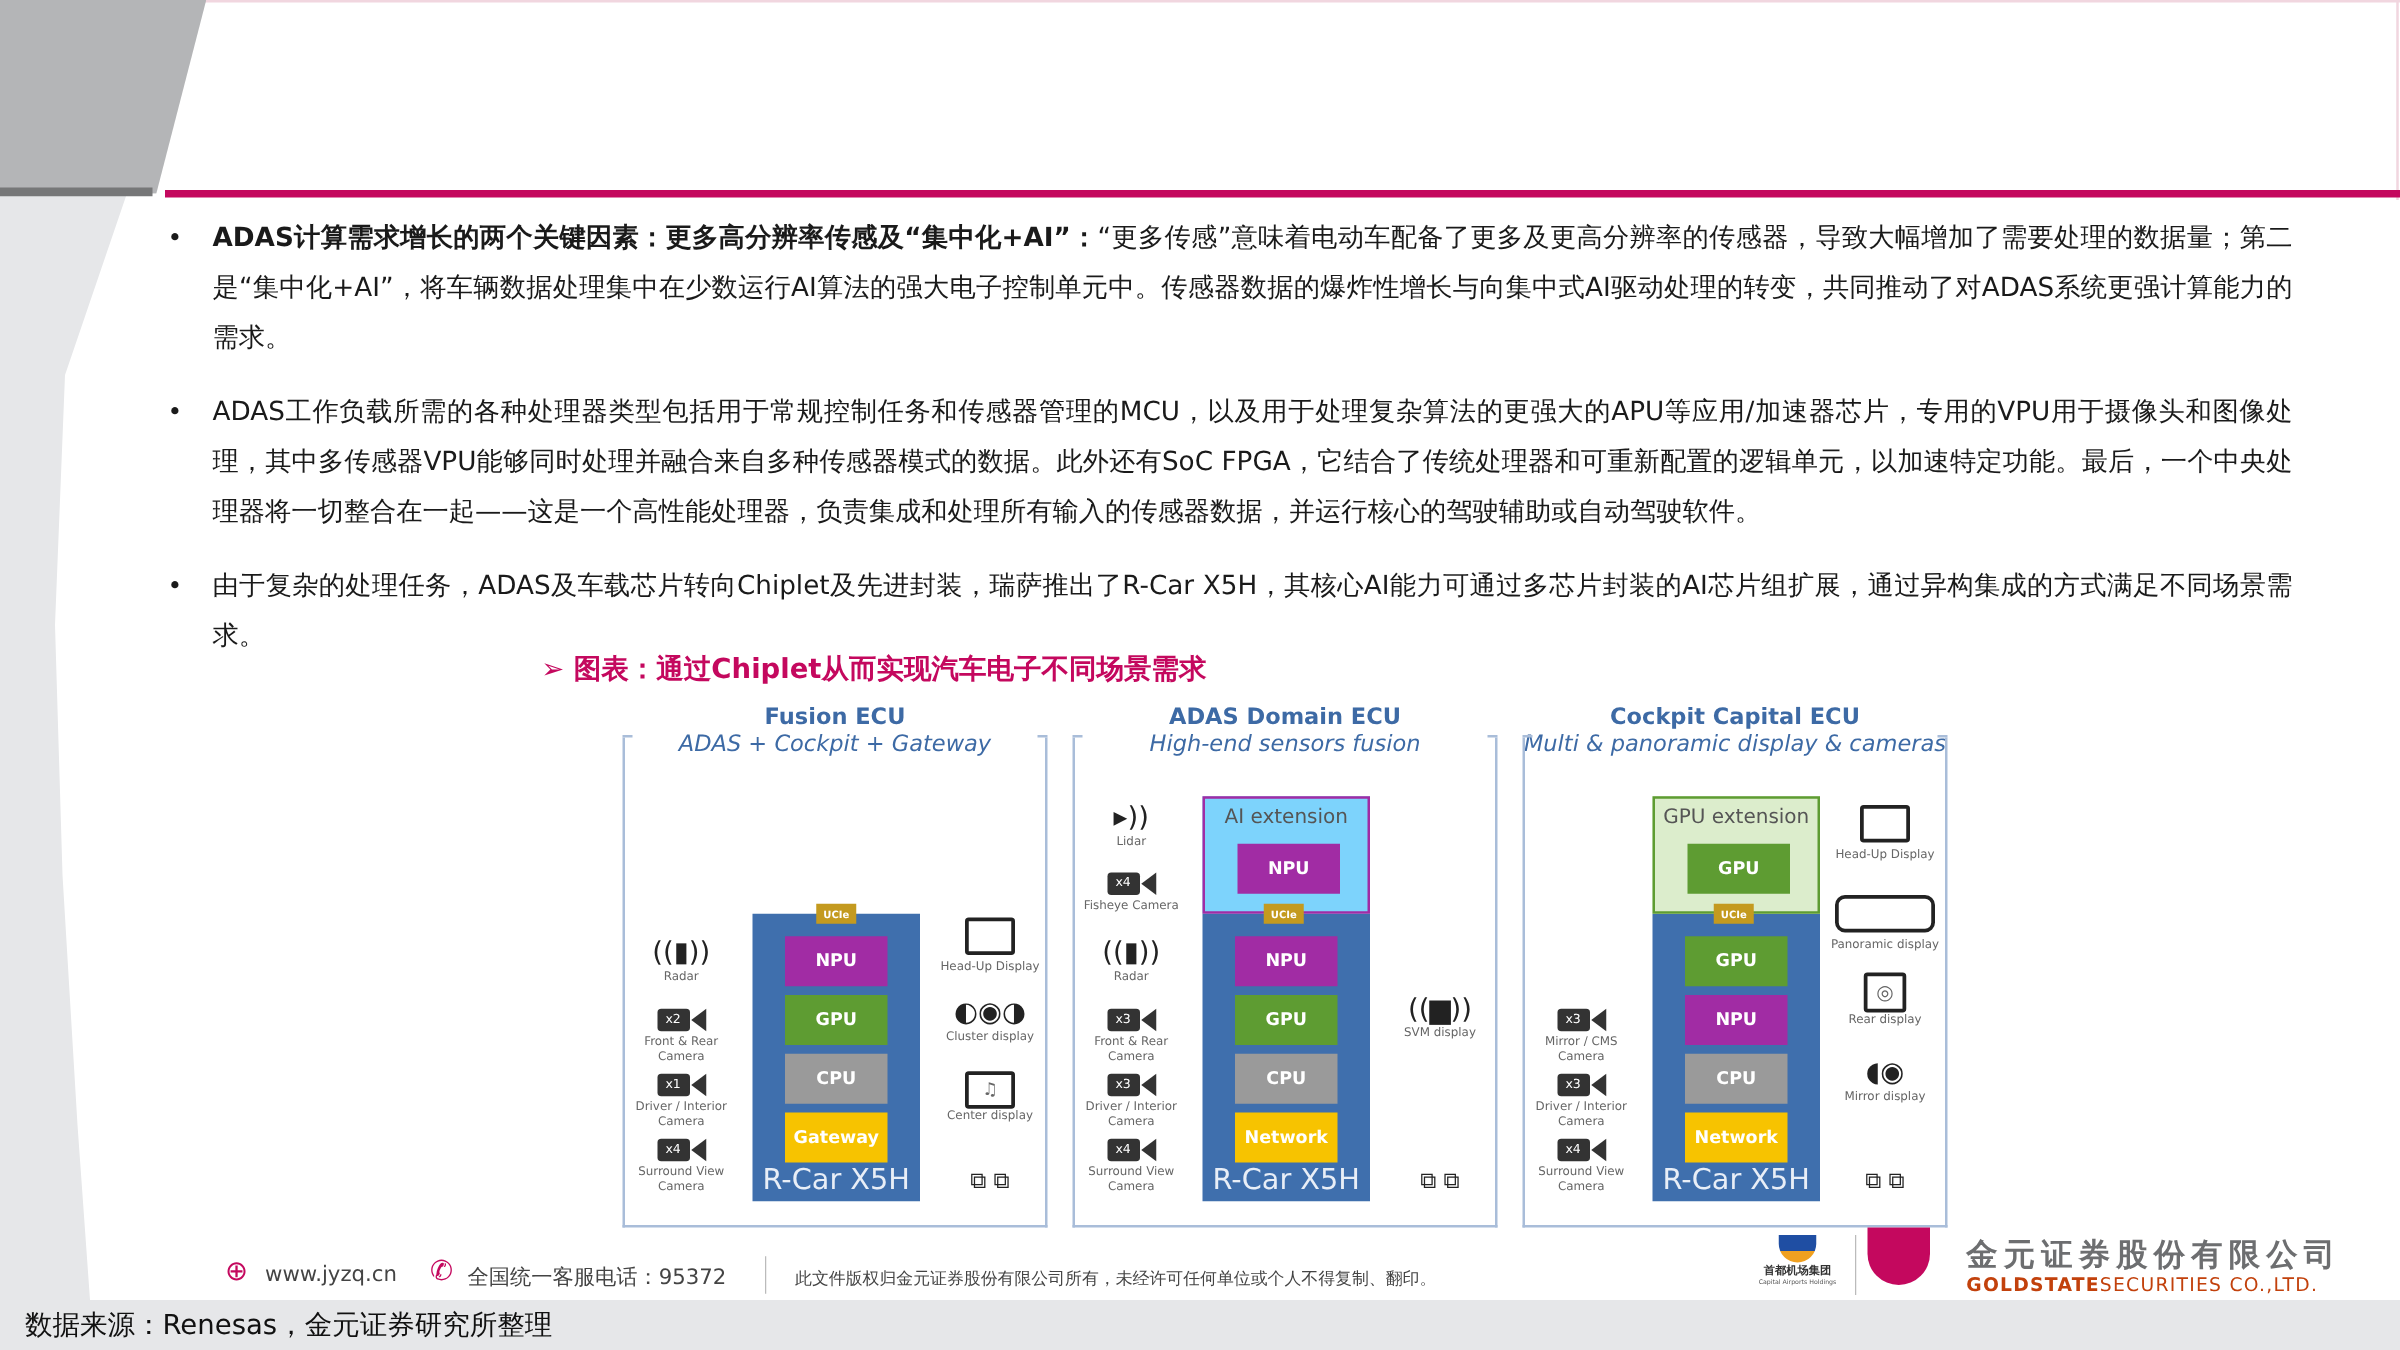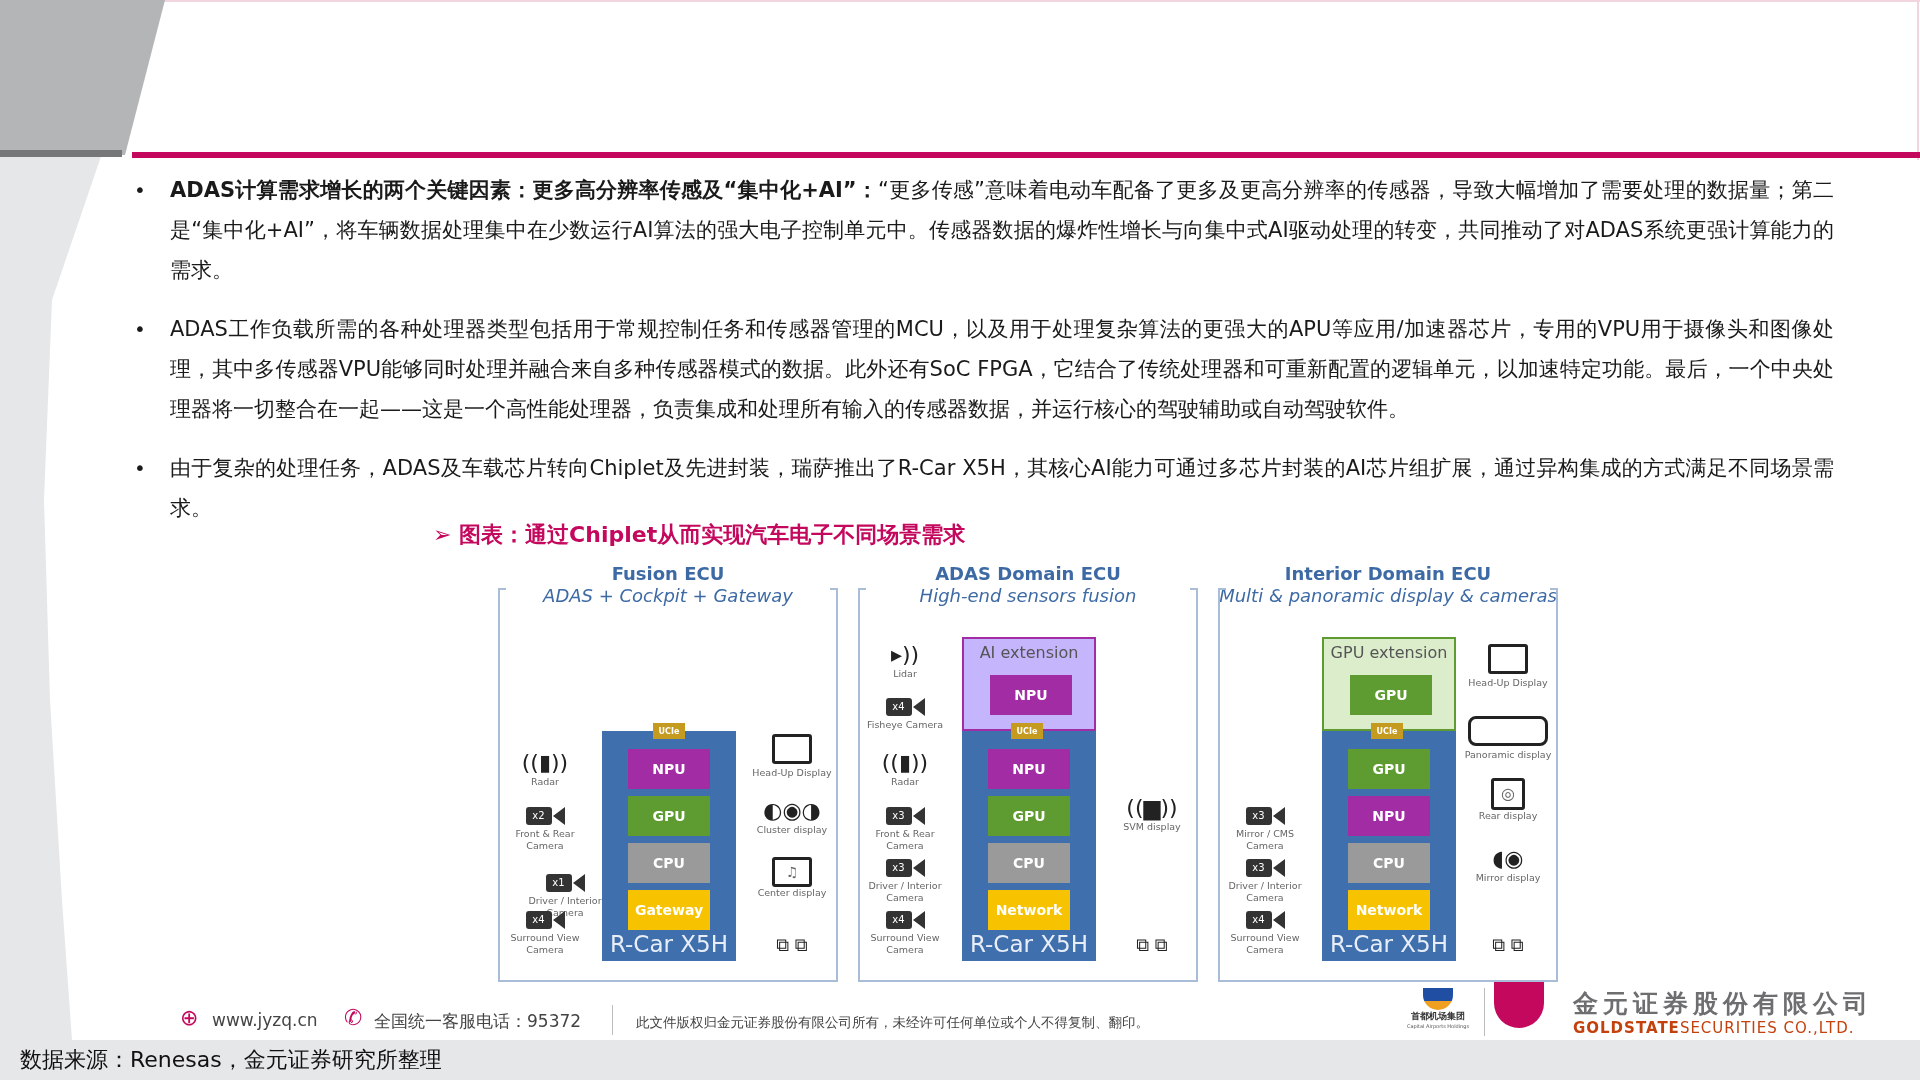--- a/index.html
+++ b/index.html
@@ -90,21 +90,21 @@
       <div class="icon-glyph">((▮))</div>
       <div>Radar</div>
     </div>
     <div class="sensor" style="left:507px;top:806px;">
       <div class="cam">
           <span class="body">x2</span>
           <span class="lens"></span>
         </div>
       <div>Front &amp; Rear Camera</div>
     </div>
-    <div class="sensor" style="left:527px;top:858px;margin-top:15px;">
+    <div class="sensor" style="left:507px;top:858px;">
       <div class="cam">
           <span class="body">x1</span>
           <span class="lens"></span>
         </div>
       <div>Driver / Interior Camera</div>
     </div>
     <div class="sensor" style="left:507px;top:910px;">
       <div class="cam">
           <span class="body">x4</span>
           <span class="lens"></span>
@@ -135,21 +135,21 @@
       <div class="panel-bracket-l" style="left:-2px;"></div>
       <div class="panel-bracket-r" style="right:-2px;"></div>
     </div>
     <div class="soc" style="left:962px;top:731px;width:134px;height:230px;">
       <div class="chip npu" style="top:18px;">NPU</div>
       <div class="chip gpu" style="top:65px;">GPU</div>
       <div class="chip cpu" style="top:112px;">CPU</div>
       <div class="chip gw" style="top:159px;">Network</div>
       <div class="soc-label">R-Car X5H</div>
     </div>
-    <div class="ext" style="left:962px;top:637px;width:134px;height:94px;border-color:#a12ca4;background:#c4b5fd;">
+    <div class="ext" style="left:962px;top:637px;width:134px;height:94px;border-color:#a12ca4;background:#7dd3fc;">
       <div class="ext-title">AI extension</div>
       <div class="chip npu" style="top:36px;">NPU</div>
     </div>
     <div class="ucie" style="left:1011px;top:723px;">UCIe</div>
     <div class="sensor" style="left:867px;top:642px;">
       <div class="icon-glyph">▸))</div>
       <div>Lidar</div>
     </div>
     <div class="sensor" style="left:867px;top:697px;">
       <div class="cam">
@@ -186,21 +186,21 @@
     <div class="sensor" style="left:1110px;top:795px;width:84px;">
       <div class="icon-glyph">((▆))</div>
       <div>SVM display</div>
     </div>
     <div class="sensor" style="left:1112px;top:932px;width:80px;">
       <div class="icon-glyph" style="font-size:18px;">⧉ ⧉</div>
     </div>
   </div>
 
   <div>
-    <div class="panel-title" style="left:1218px;top:563px;width:340px;position:absolute;">Interior Domain ECU</div>
+    <div class="panel-title" style="left:1218px;top:563px;width:340px;position:absolute;">Cockpit Capital ECU</div>
     <div class="panel-sub" style="left:1218px;top:585px;width:340px;position:absolute;">Multi &amp; panoramic display &amp; cameras</div>
     <div class="panel" style="left:1218px;width:340px;">
       <div class="panel-bracket-l" style="left:-2px;"></div>
       <div class="panel-bracket-r" style="right:-2px;"></div>
     </div>
     <div class="soc" style="left:1322px;top:731px;width:134px;height:230px;">
       <div class="chip gpu" style="top:18px;">GPU</div>
       <div class="chip npu" style="top:65px;">NPU</div>
       <div class="chip cpu" style="top:112px;">CPU</div>
       <div class="chip gw" style="top:159px;">Network</div>

